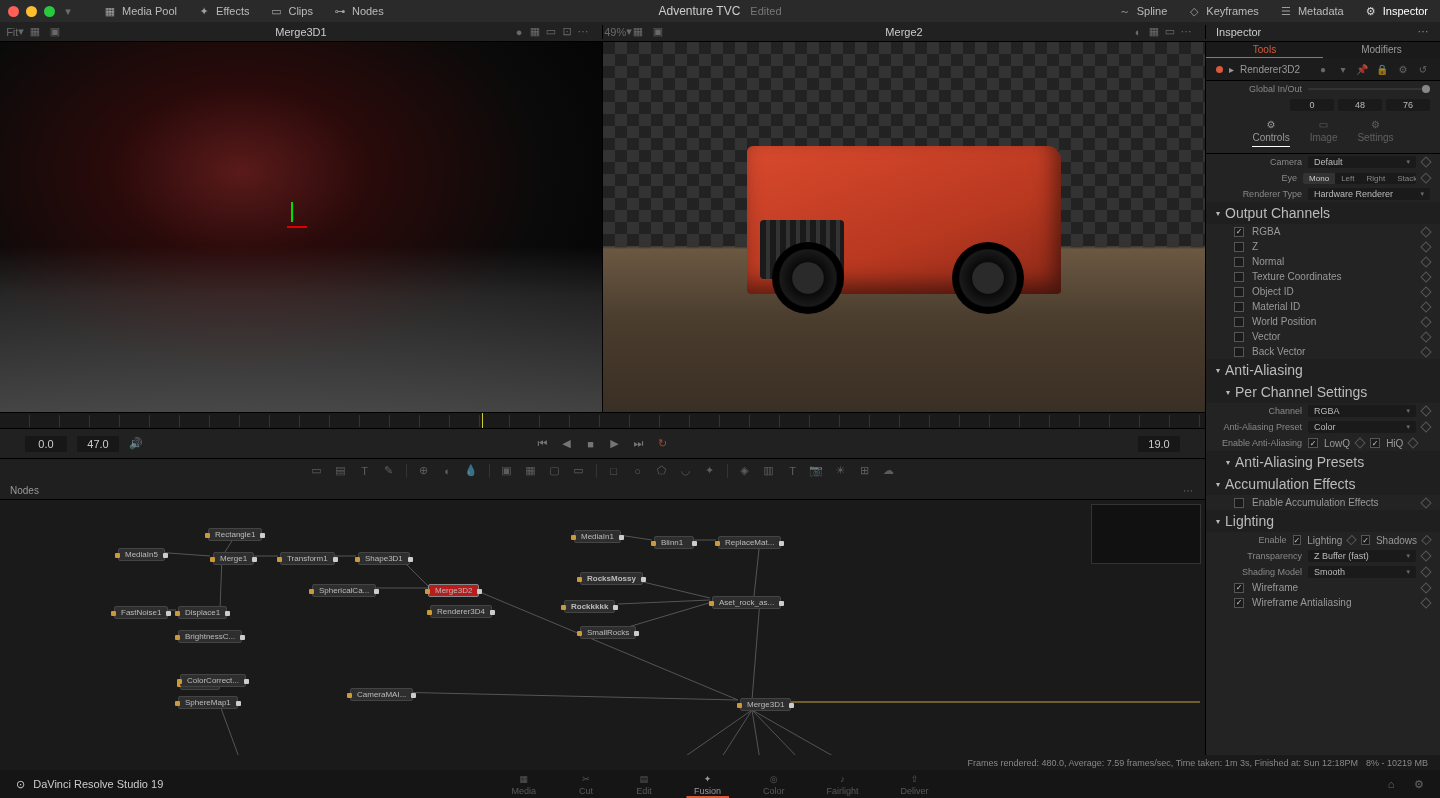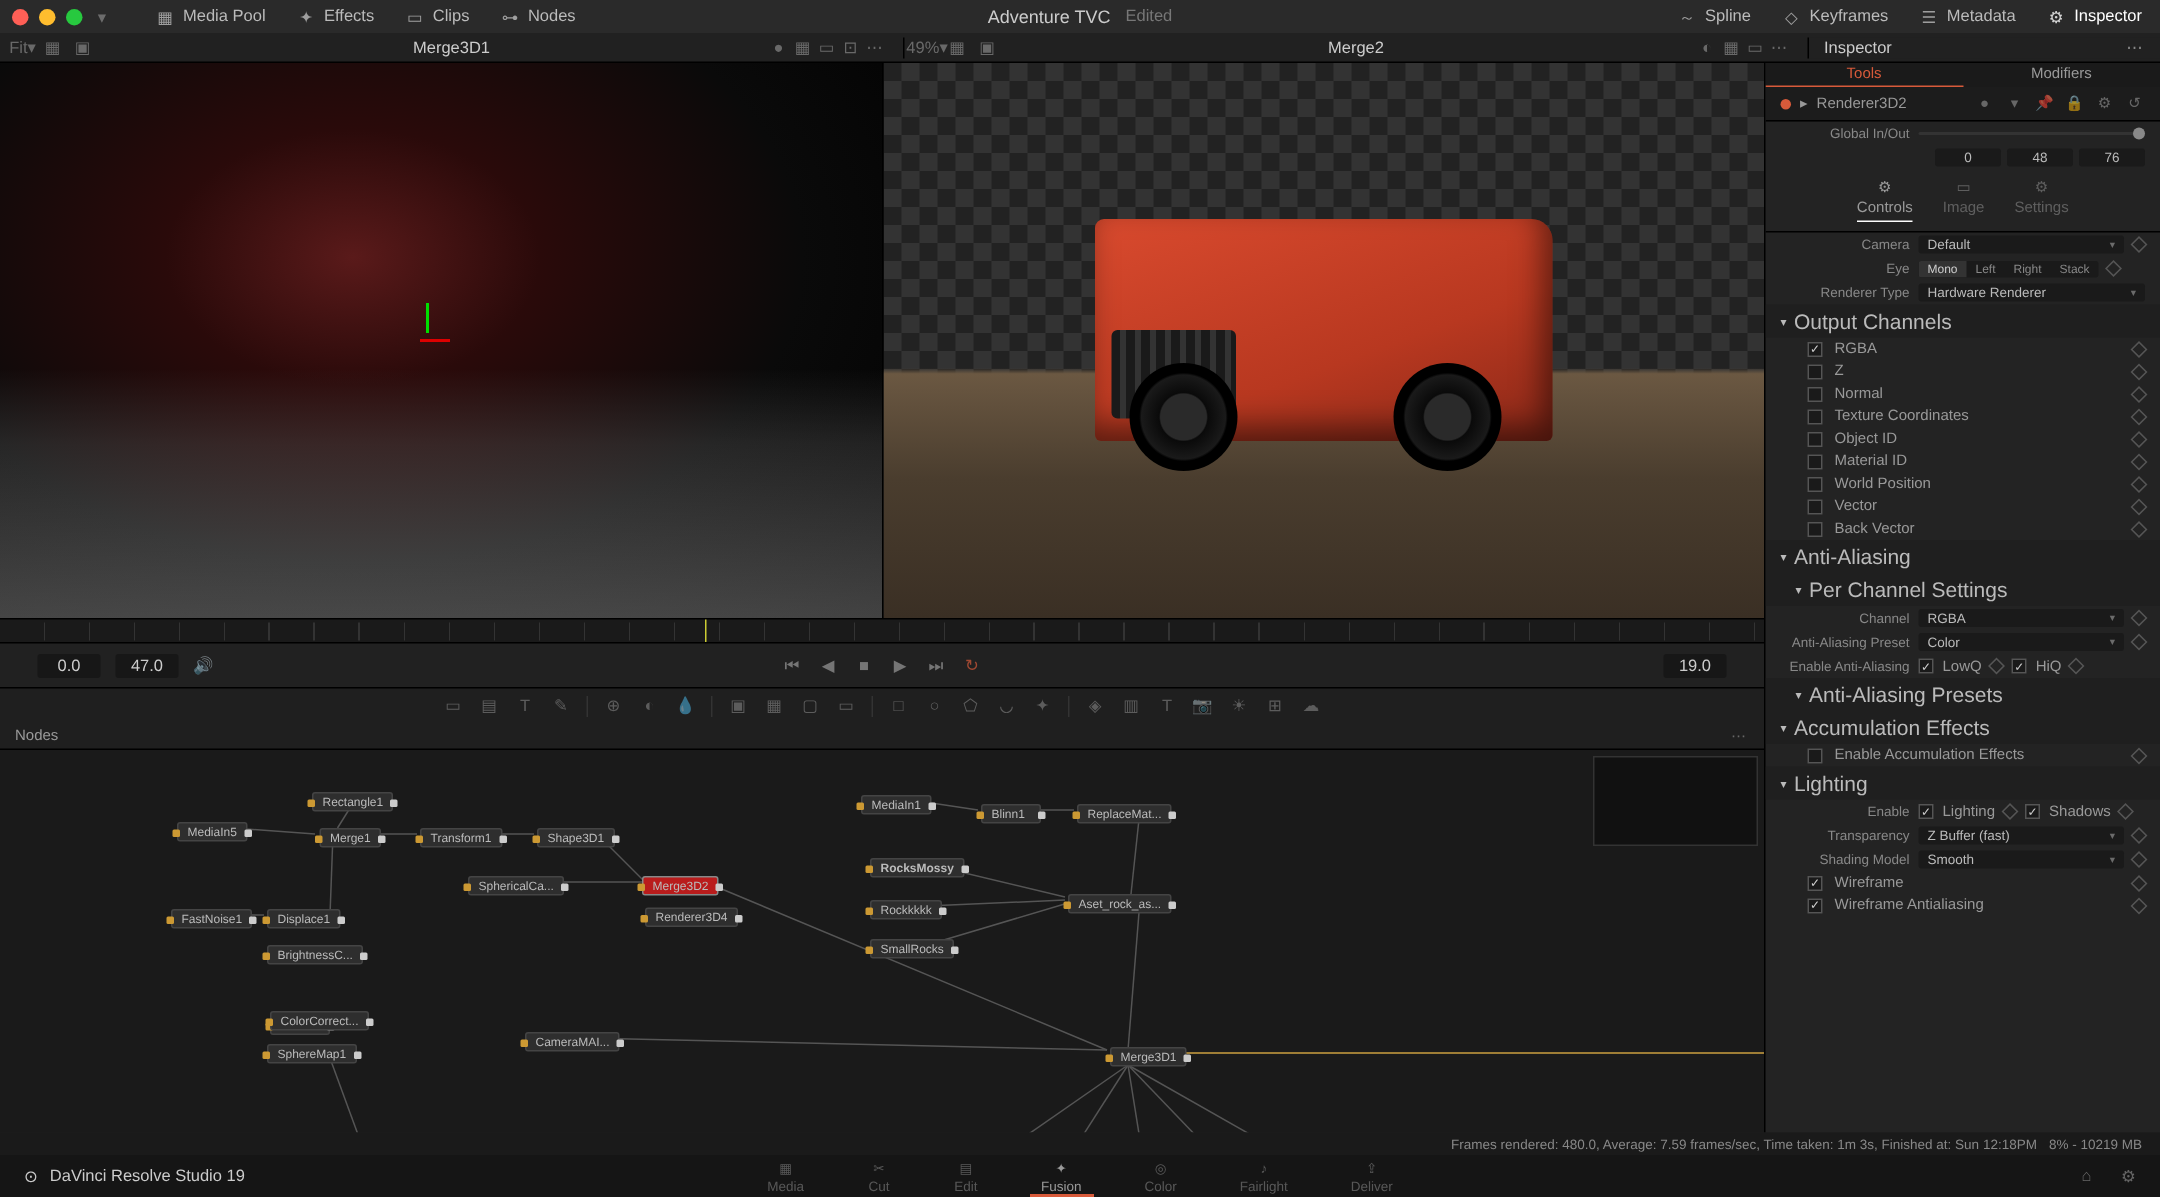--- a/index.html
+++ b/index.html
@@ -48,21 +48,21 @@
 .tool{width:18px;height:18px;opacity:.5;cursor:pointer;display:inline-flex;align-items:center;justify-content:center}
 .tool-sep{width:1px;height:14px;background:#333;margin:0 2px}
 .nodes-hdr{height:18px;background:#1f1f1f;padding:0 10px;display:flex;align-items:center;color:#999;font-size:10px;border-bottom:1px solid #000}
 .node-area{flex:1;background:#1a1a1a;position:relative;overflow:hidden}
 .node{position:absolute;background:#2e2e2e;border:1px solid #444;border-radius:2px;padding:1px 6px;font-size:8px;color:#bbb;cursor:move;white-space:nowrap;min-width:40px}
 .node.sel{border-color:#888;background:#b91c1c}
 .node::before{content:"";position:absolute;left:-4px;top:40%;width:5px;height:5px;background:#c93;border-radius:1px}
 .node::after{content:"";position:absolute;right:-4px;top:40%;width:5px;height:5px;background:#ccc;border-radius:1px}
 .wire{position:absolute;pointer-events:none}
 .navigator{position:absolute;right:4px;top:4px;width:110px;height:60px;background:#111;border:1px solid #333}
-.inspector{width:264px;background:#232323;border-left:1px solid #000;display:flex;flex-direction:column;overflow-y:auto;font-size:10px}
+.inspector{width:235px;background:#232323;border-left:1px solid #000;display:flex;flex-direction:column;overflow-y:auto;font-size:10px}
 .insp-tabs{display:flex;height:16px;background:#1a1a1a}
 .insp-tab{flex:1;text-align:center;line-height:16px;cursor:pointer}
 .insp-tab.active{color:#d85a3a;border-bottom:1px solid #d85a3a}
 .insp-node{background:#1c1c1c;padding:4px 10px;display:flex;align-items:center;gap:6px;border-bottom:1px solid #000}
 .insp-node-dot{width:7px;height:7px;border-radius:50%;background:#d85a3a}
 .insp-row{display:flex;align-items:center;padding:2px 10px;gap:6px;min-height:16px}
 .insp-lbl{width:86px;text-align:right;color:#888;font-size:9px}
 .insp-val{flex:1;background:#1a1a1a;padding:1px 6px;border-radius:2px;color:#bbb;font-size:9px;cursor:pointer;display:flex;align-items:center;justify-content:space-between}
 .insp-val::after{content:"▾";font-size:7px;opacity:.5}
 .insp-num{width:44px;background:#1a1a1a;padding:1px 4px;text-align:center;border-radius:2px;color:#bbb;font-size:9px}
@@ -284,21 +284,21 @@
         <div class="node" style="left: 178px; top: 106px;">Displace1</div>
         <div class="node" style="left: 178px; top: 130px;">BrightnessC...</div>
         <div class="node" style="left: 180px; top: 152px; margin-top: 25px;">Blur1</div>
         <div class="node" style="left: 180px; top: 174px;">ColorCorrect...</div>
         <div class="node" style="left: 178px; top: 196px;">SphereMap1</div>
         <div class="node" style="left: 350px; top: 188px;">CameraMAI...</div>
         <div class="node" style="left: 574px; top: 30px;">MediaIn1</div>
         <div class="node" style="left: 654px; top: 36px;">Blinn1</div>
         <div class="node" style="left: 718px; top: 36px;">ReplaceMat...</div>
         <div class="node" style="left: 580px; top: 72px; font-weight: bold;">RocksMossy</div>
-        <div class="node" style="left: 580px; top: 100px;">Rockkkkk</div>
+        <div class="node" style="left: 564px; top: 100px; font-weight: bold;">Rockkkkk</div>
         <div class="node" style="left: 580px; top: 126px;">SmallRocks</div>
         <div class="node" style="left: 712px; top: 96px;">Aset_rock_as...</div>
         <div class="node" style="left: 740px; top: 198px;">Merge3D1</div>
       </div>
   </div>
 
   <div class="inspector">
     <div class="insp-tabs">
       <div class="insp-tab active">Tools</div>
       <div class="insp-tab">Modifiers</div>

